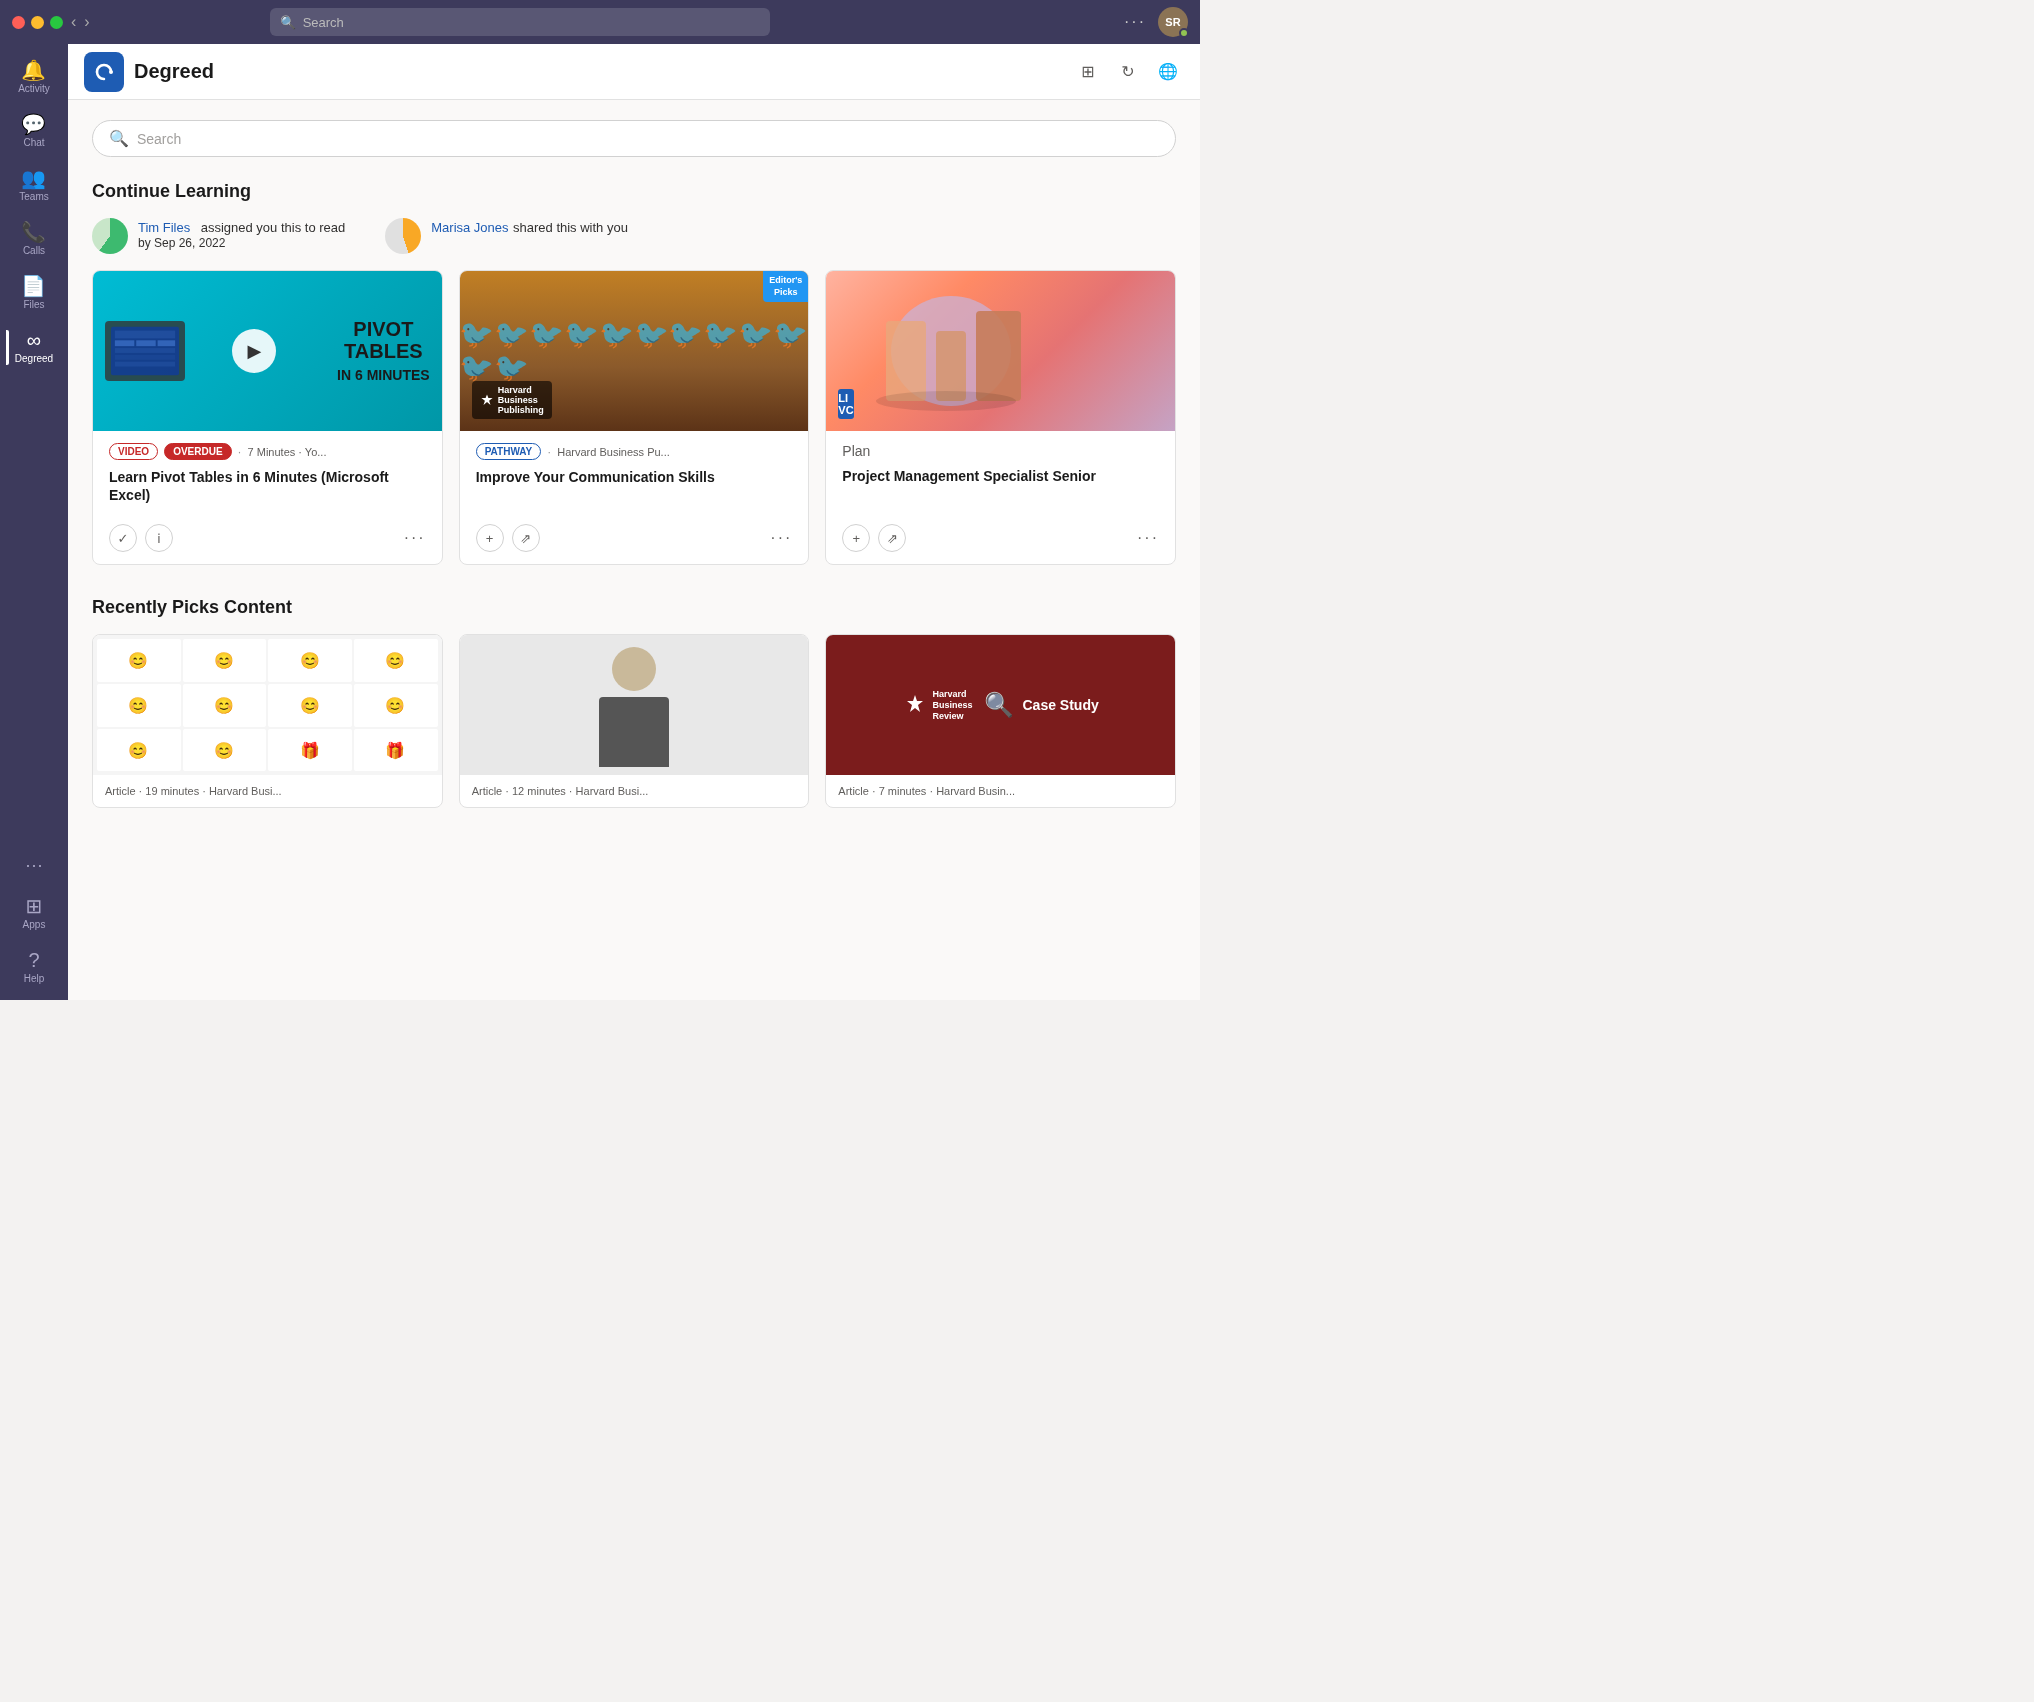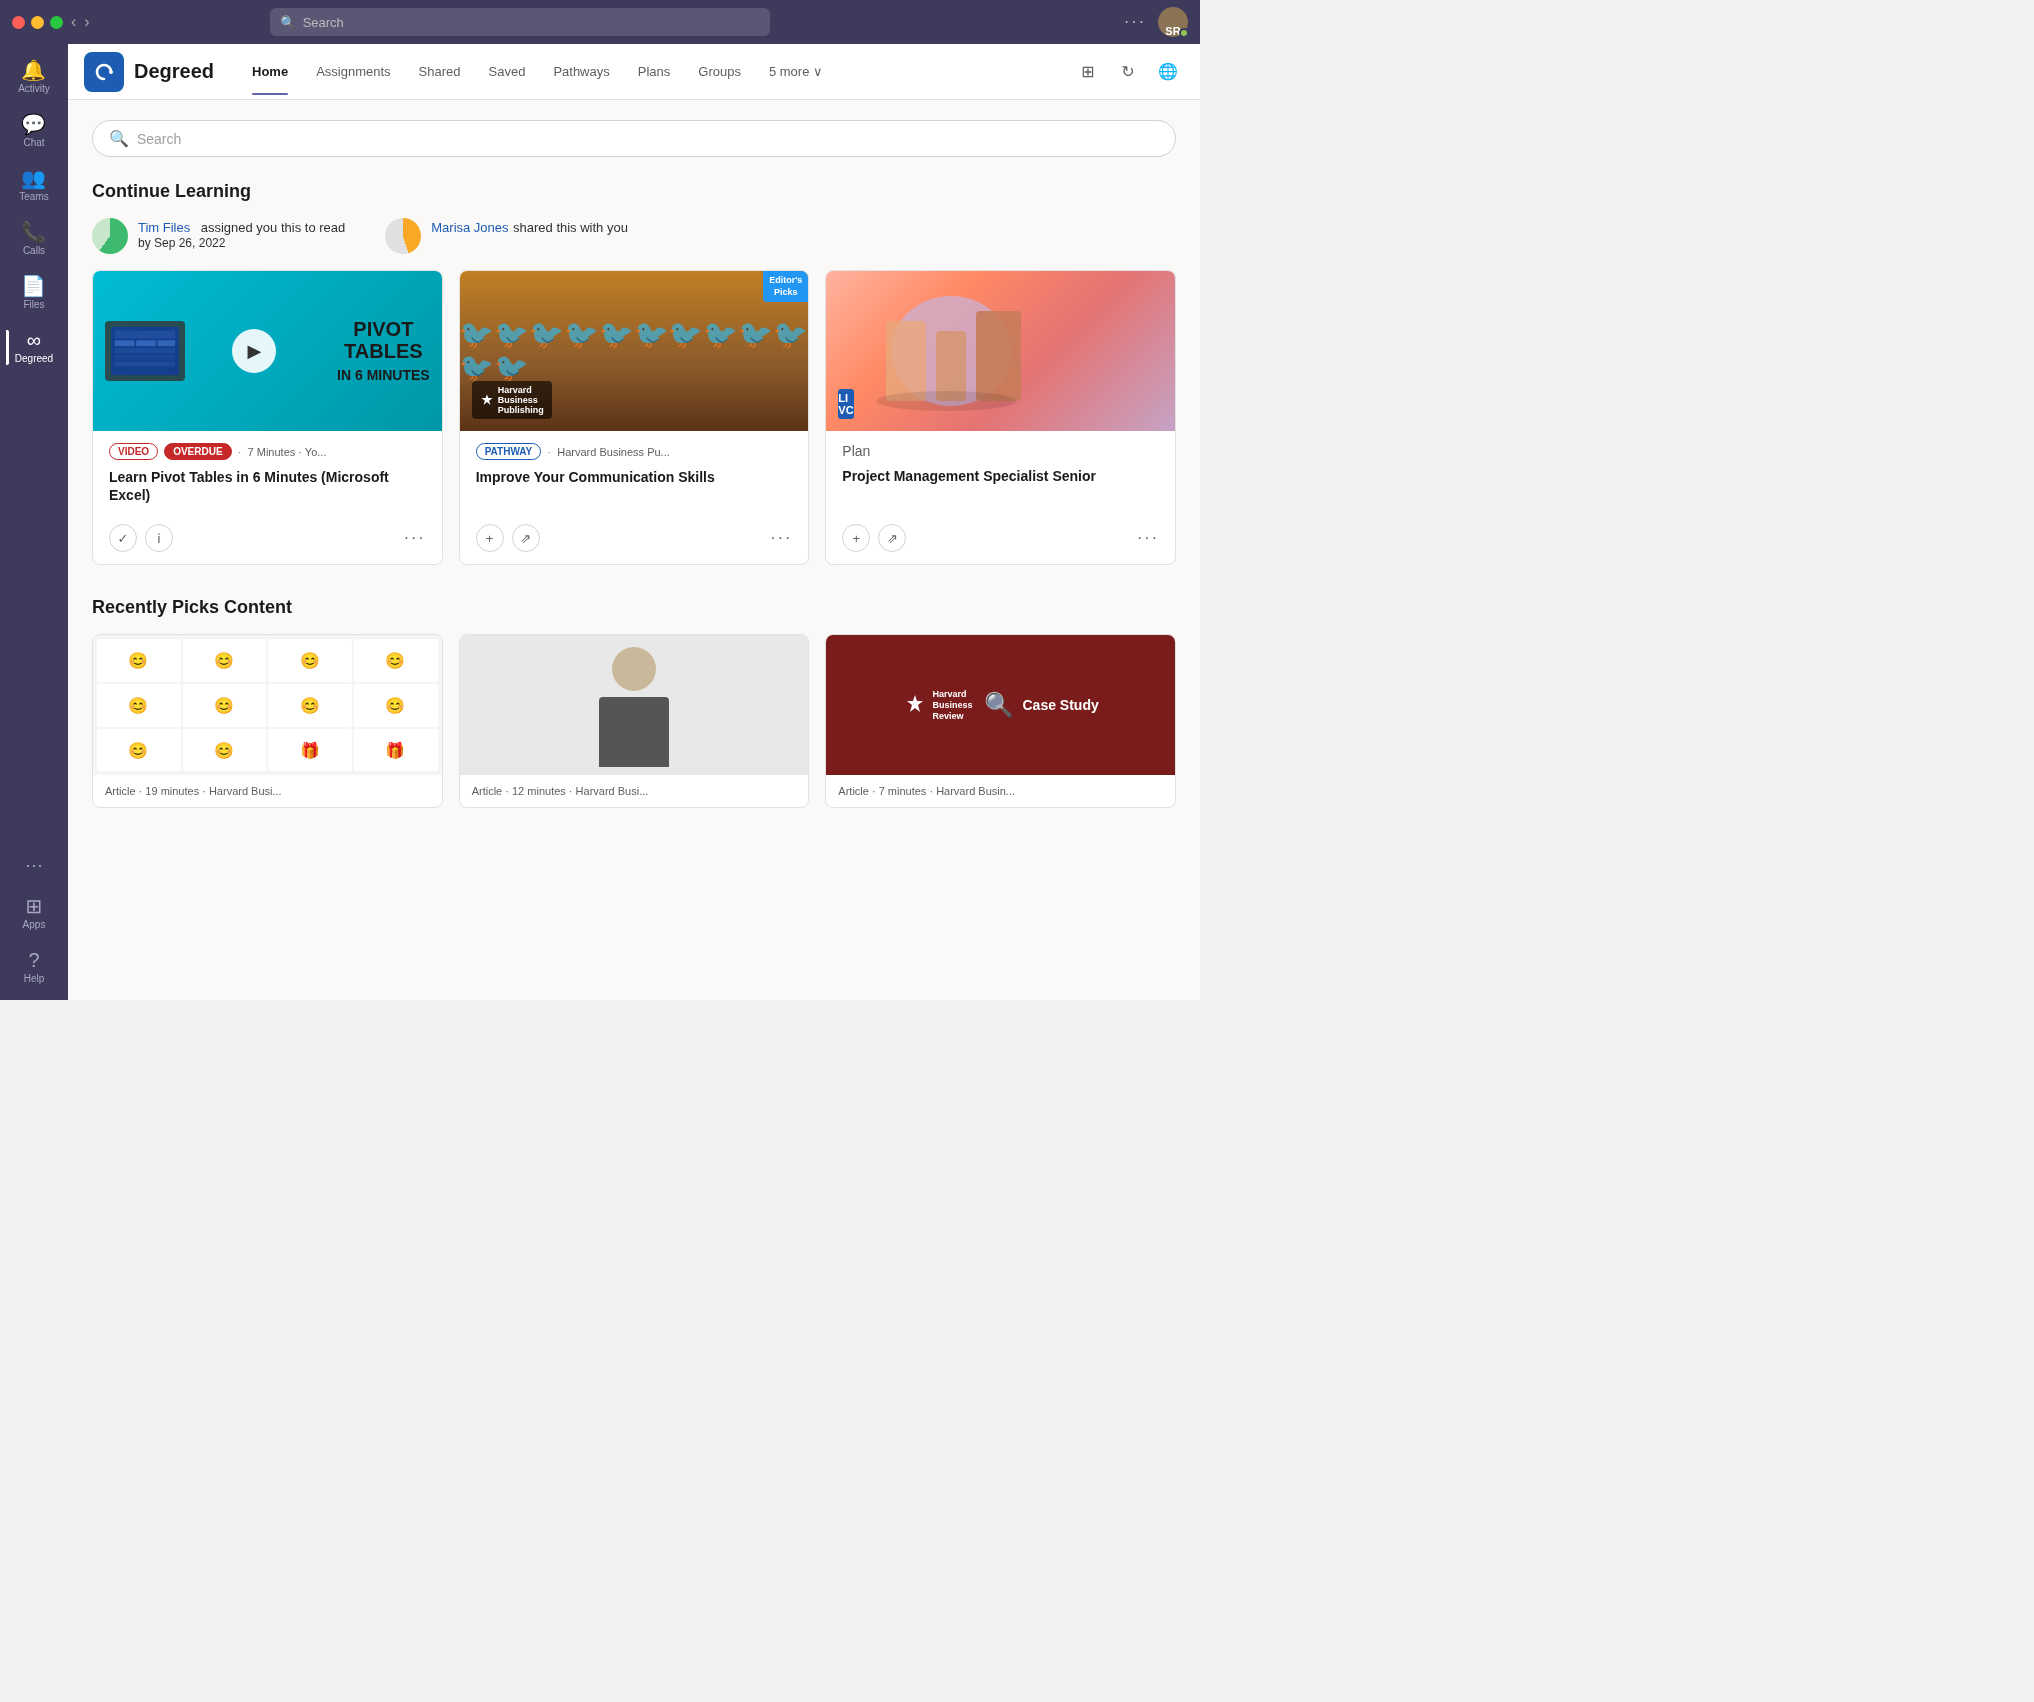--- a/index.html
+++ b/index.html
@@ -42,21 +42,21 @@
       flex: 1;
     }
     .titlebar-search input::placeholder { color: #bbb; }
     .nav-arrow { cursor: pointer; font-size: 16px; color: #aaa; }
     .titlebar-right { display: flex; align-items: center; gap: 12px; margin-left: auto; }
     .more-dots { color: #ccc; font-size: 16px; letter-spacing: 2px; }
     .avatar-badge {
       width: 30px; height: 30px; border-radius: 50%;
       background: #8b7355;
       color: white; font-size: 11px; font-weight: 600;
-      display: flex; align-items: flex-end; justify-content: center;
+      display: flex; align-items: center; justify-content: center;
       position: relative;
     }
     .avatar-status {
       width: 10px; height: 10px; background: #92c353;
       border-radius: 50%; position: absolute; bottom: -1px; right: -1px;
       border: 2px solid #3d3a5c;
     }
 
     
     .app-layout { display: flex; height: calc(100% - 44px); }
@@ -372,30 +372,20 @@
       <div class="app-logo">
         <div class="logo-icon">
           <svg width="24" height="24" viewBox="0 0 24 24" fill="none">
             <path d="M5 12 C5 8 8 5 12 5 C16 5 19 8 19 12" stroke="white" stroke-width="2.5" fill="none" stroke-linecap="round"></path>
             <path d="M5 12 C5 16 8 19 12 19" stroke="white" stroke-width="2.5" fill="none" stroke-linecap="round"></path>
             <circle cx="19" cy="12" r="2" fill="white"></circle>
           </svg>
         </div>
         <span class="logo-text">Degreed</span>
       </div>
-      <nav class="nav-tabs">
-        <div class="nav-tab active">Home</div>
-        <div class="nav-tab">Assignments</div>
-        <div class="nav-tab">Shared</div>
-        <div class="nav-tab">Saved</div>
-        <div class="nav-tab">Pathways</div>
-        <div class="nav-tab">Plans</div>
-        <div class="nav-tab">Groups</div>
-        <div class="nav-tab">5 more ∨</div>
-      </nav>
       <div class="header-actions">
         <div class="header-icon-btn">⊞</div>
         <div class="header-icon-btn">↻</div>
         <div class="header-icon-btn">🌐</div>
       </div>
     </div>
 
     <div class="content">
 
       <div class="content-search">

